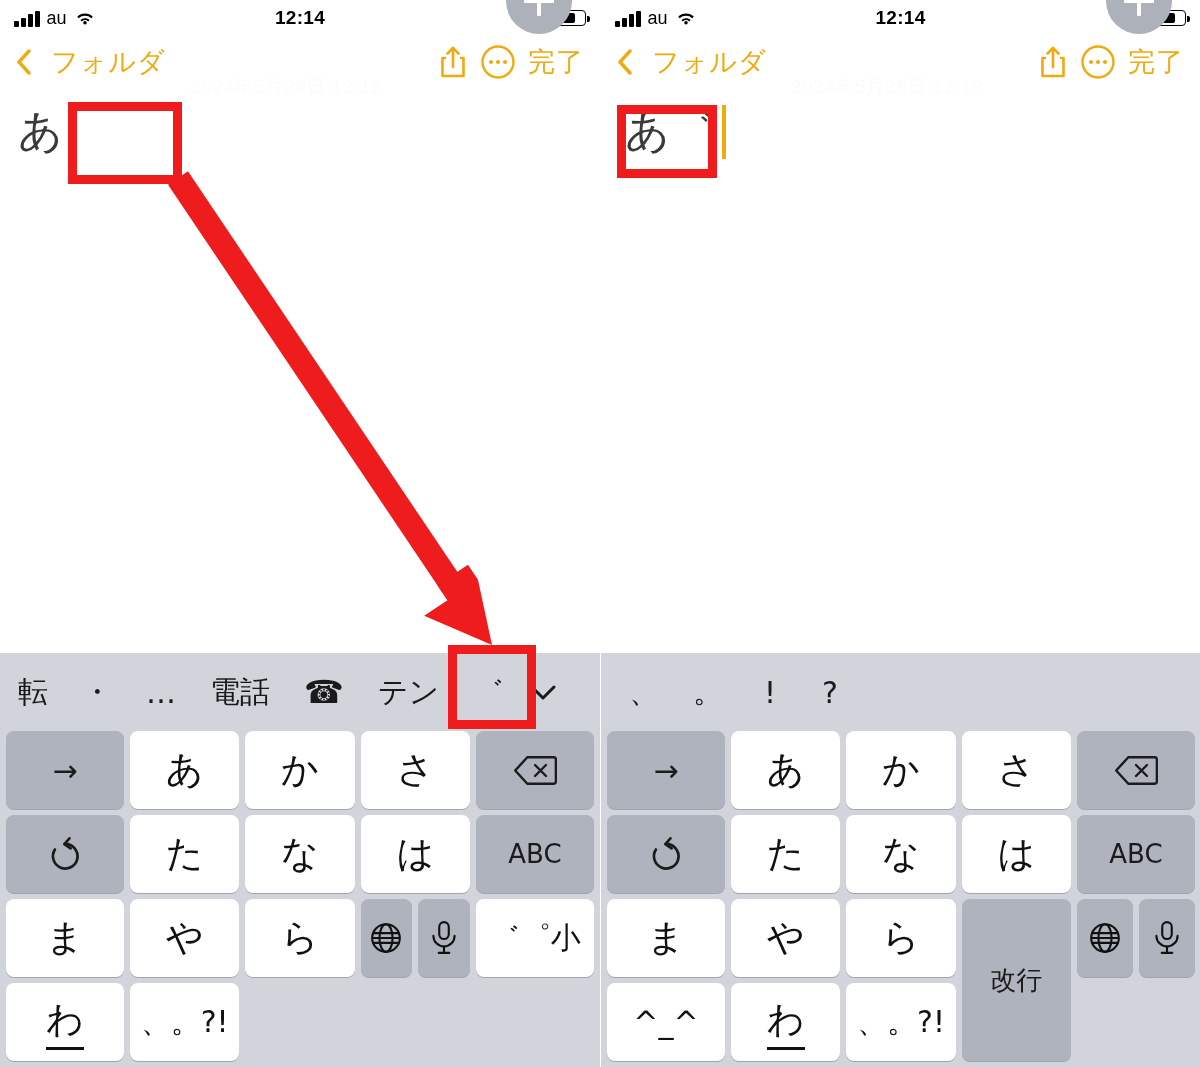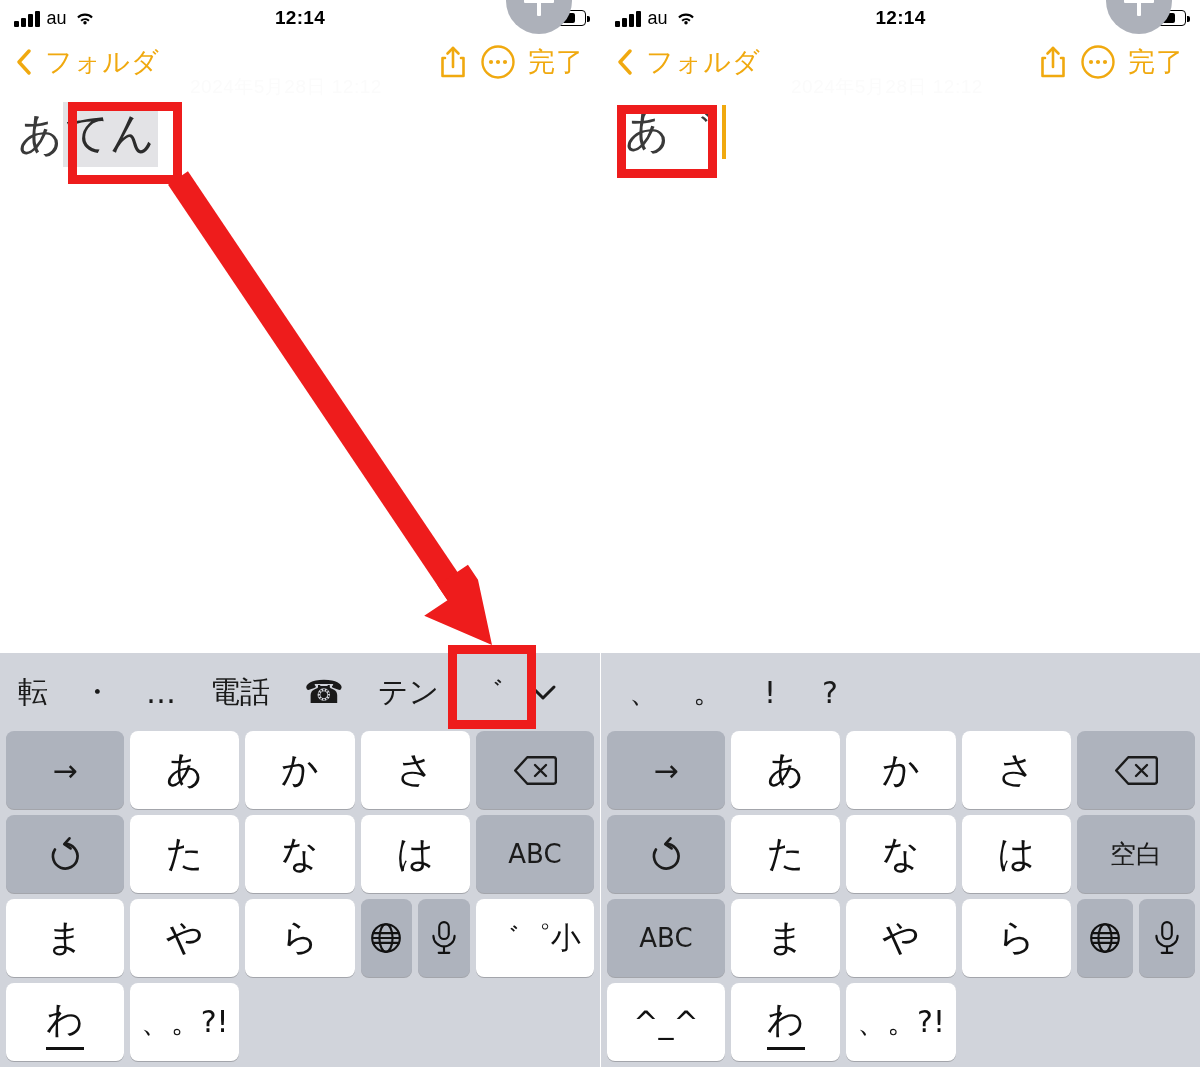--- a/index.html
+++ b/index.html
@@ -38,21 +38,21 @@
     content: ""; position: absolute; right: -4.5px; top: 4.5px;
     width: 2.6px; height: 6px; background: #000; border-radius: 0 2px 2px 0;
   }
   .battery i { position: absolute; left: 1.6px; top: 1.6px; bottom: 1.6px; width: 60%; background: #000; border-radius: 2px; }
 
   
   .navbar {
     height: 52px; display: flex; align-items: center;
     padding: 0 16px; position: relative;
   }
-  .nav-back { display: flex; align-items: center; gap: 13px; color: #f0a90f; cursor: pointer; }
+  .nav-back { display: flex; align-items: center; gap: 19px; color: #f0a90f; cursor: pointer; }
   .chev-left { width: 16px; height: 26px; }
   .nav-back-label { font-size: 27px; color: #f0a90f; letter-spacing: 1px; }
   .nav-right { margin-left: auto; display: flex; align-items: center; gap: 12px; }
   .share-icon { width: 30px; height: 34px; }
   .more-icon { width: 36px; height: 36px; }
   .nav-done { font-size: 27px; color: #f0a90f; letter-spacing: 1px; cursor: pointer; }
 
   
   .note-body { position: relative; flex: 1; background: #fff; }
   .note-date {
@@ -180,21 +180,20 @@
             </svg>
         </span>
         <span class="nav-done">完了</span>
       </div>
     </div>
 
     <div class="note-body">
       <div class="note-date">2024年5月28日 12:12</div>
       <div class="note-text">
         <span class="plain">あ</span>
-          <span class="marked">てん</span>
       </div>
       <div class="fab"></div>
     </div>
 
     <div class="keyboard">
       <div class="predict-bar">
         <span class="predict-item">転</span>
         <span class="predict-gap"></span>
         <span class="predict-item">・</span>
         <span class="predict-gap"></span>
@@ -368,26 +367,26 @@
         <div class="keygrid">
           <div class="key gray icon">
             <svg viewBox="0 0 34 34" width="38" height="38">
                 <path d="M17 8a11 11 0 11-9 5" fill="none" stroke="#1b1b1b" stroke-width="2.4" stroke-linecap="round"></path>
                 <path d="M21 3l-4.6 5.2L22 12" fill="none" stroke="#1b1b1b" stroke-width="2.4" stroke-linecap="round" stroke-linejoin="round"></path>
               </svg>
           </div>
           <div class="key white">た</div>
           <div class="key white">な</div>
           <div class="key white">は</div>
-          <div class="key gray small">空白</div>
 
           <div class="key gray small">ABC</div>
           <div class="key white">ま</div>
           <div class="key white">や</div>
           <div class="key white">ら</div>
+          <div class="key gray small tall">改行</div>
 
           <div class="sub-dual">
             <div class="key gray icon">
               <svg viewBox="0 0 32 32" width="34" height="34">
                   <circle cx="16" cy="16" r="13" fill="none" stroke="#111" stroke-width="2"></circle>
                   <ellipse cx="16" cy="16" rx="6.2" ry="13" fill="none" stroke="#111" stroke-width="2"></ellipse>
                   <path d="M3.4 11.4h25.2M3.4 20.6h25.2M3 16h26" stroke="#111" stroke-width="2"></path>
                 </svg>
             </div>
             <div class="key gray icon">

